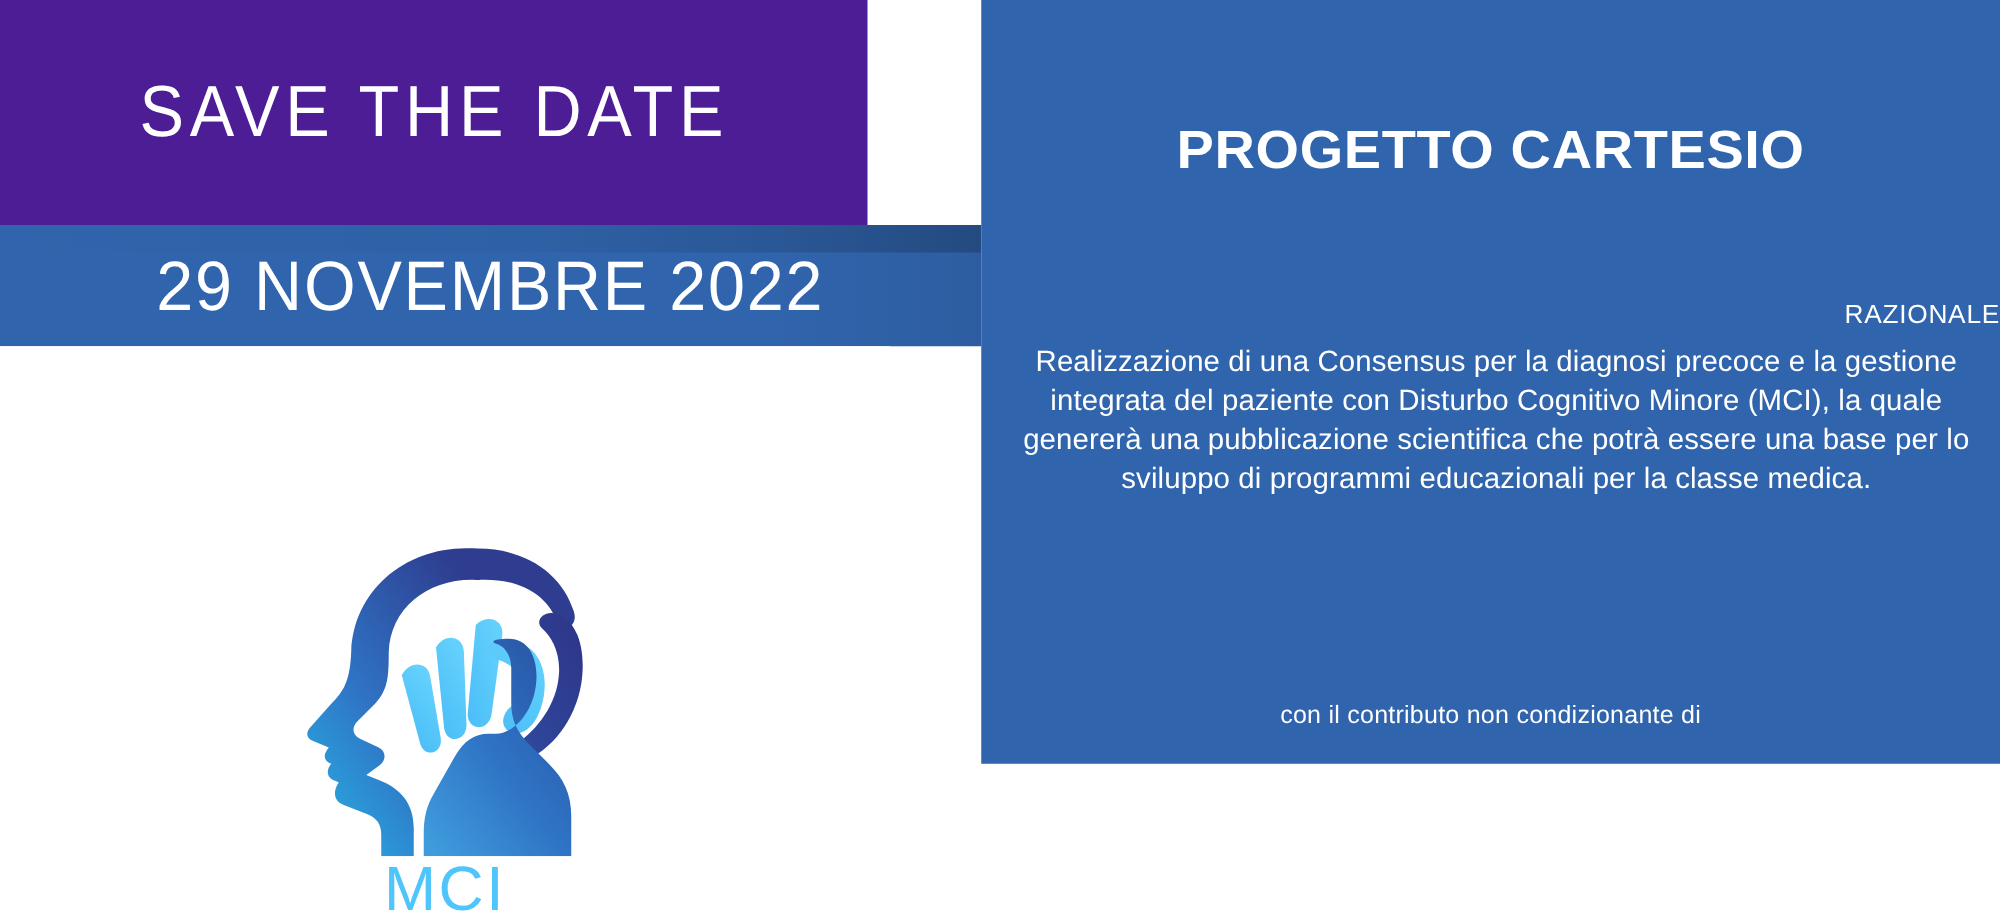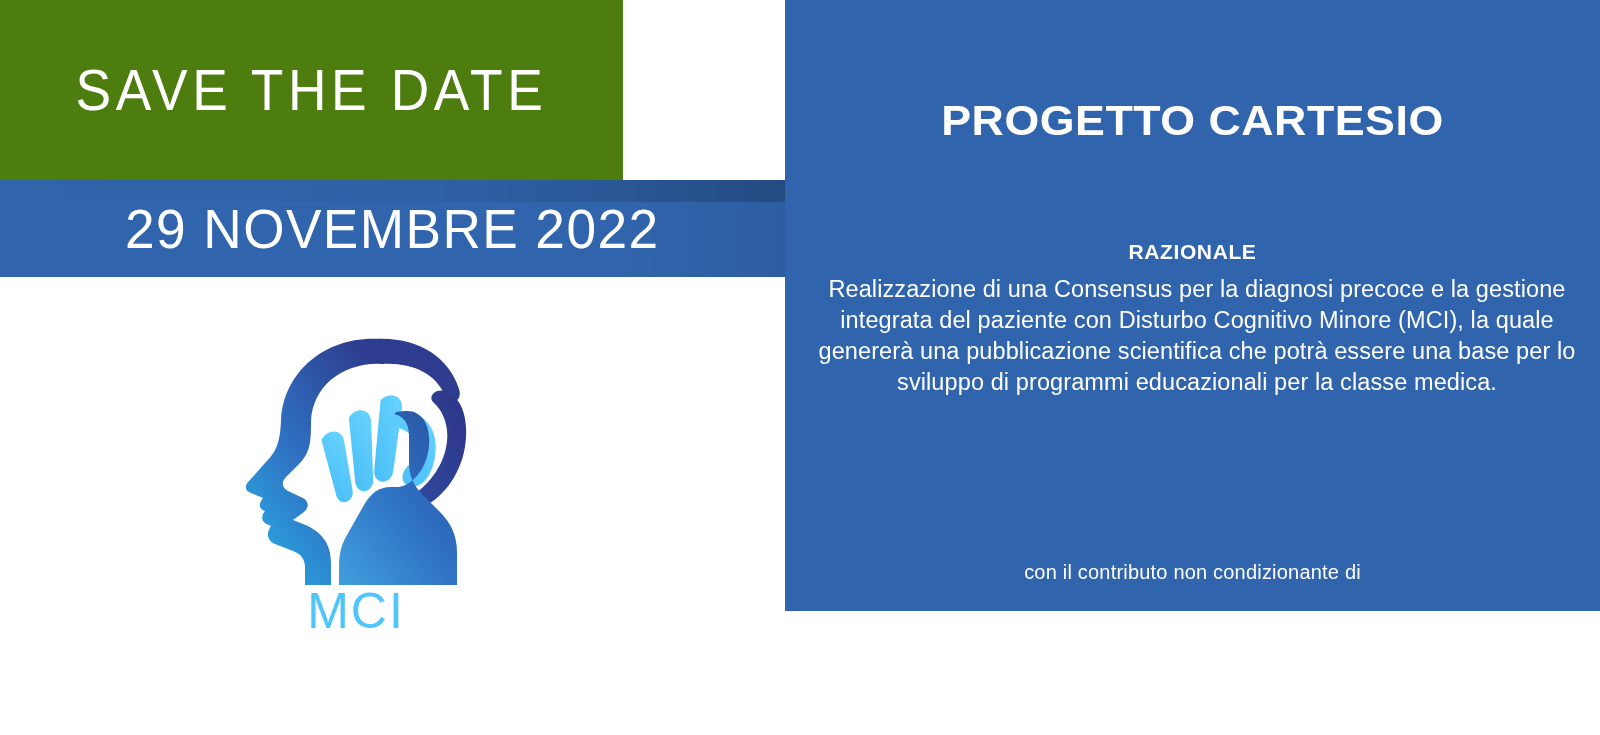--- a/index.html
+++ b/index.html
@@ -24,23 +24,23 @@
     position: absolute;
     left: 0; top: 0;
     width: 785px;
     height: 735px;
     background: #ffffff;
   }
 
   .band-save {
     position: absolute;
     left: 0; top: 0;
-    width: 623px;
+    width: 694px;
     height: 180px;
-    background: #4d7c0f;
+    background: #4c1d95;
     display: flex;
     align-items: center;
     justify-content: center;
   }
   .band-save-text {
     color: #ffffff;
     font-size: 58px;
     font-weight: 300;
     letter-spacing: 5px;
     line-height: 1;
@@ -97,21 +97,21 @@
 
   .logo-area {
     position: absolute;
     left: 0; top: 277px;
     width: 712px;
     height: 458px;
     background: #ffffff;
     display: flex;
     flex-direction: column;
     align-items: center;
-    justify-content: flex-start;
+    justify-content: flex-end;
   }
 
   .head-mark {
     margin-top: 18px;
     width: 250px;
     height: 290px;
   }
 
   .mci-wordmark {
     margin-top: 2px;
@@ -152,24 +152,24 @@
     font-weight: bold;
     letter-spacing: 0.5px;
     white-space: nowrap;
     transform: scaleX(1.04);
   }
 
   .razionale-label {
     position: absolute;
     left: 0; top: 240px;
     width: 815px;
-    text-align: center;
+    text-align: right;
     color: #ffffff;
     font-size: 21px;
-    font-weight: bold;
+    font-weight: normal;
     letter-spacing: 0.6px;
   }
 
   .rationale-body {
     position: absolute;
     left: 32px; top: 274px;
     width: 760px;
     color: #ffffff;
     font-size: 23.5px;
     font-weight: 300;

